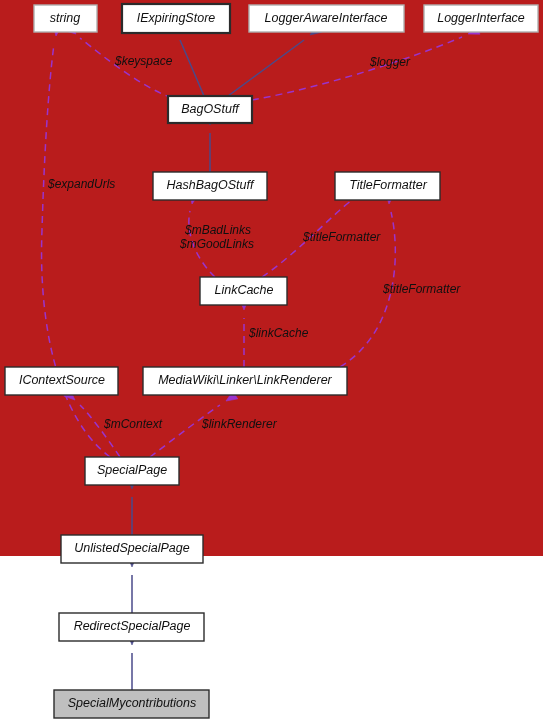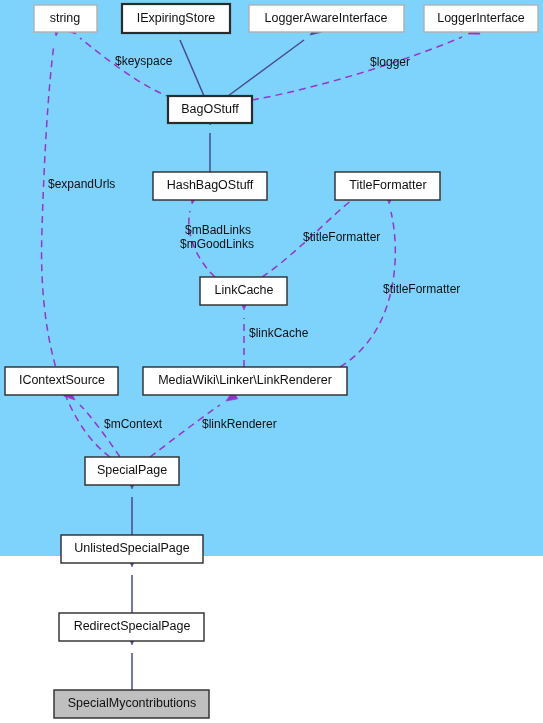--- a/index.html
+++ b/index.html
@@ -10,21 +10,22 @@
   body {
     font-family: "Liberation Sans", sans-serif;
     width: 543px;
     height: 723px;
     overflow: hidden;
   }
   #diagram-root {
     position: relative;
     width: 543px;
     height: 556px;
-    background: #7dd3fc;
+    background: #b91c1c;
+    font-style: italic;
   }
   svg#uml-svg {
     display: block;
     width: 543px;
     height: 723px;
   }
   .node-box {
     fill: #ffffff;
     stroke: #2b2b2b;
     stroke-width: 1.4;

